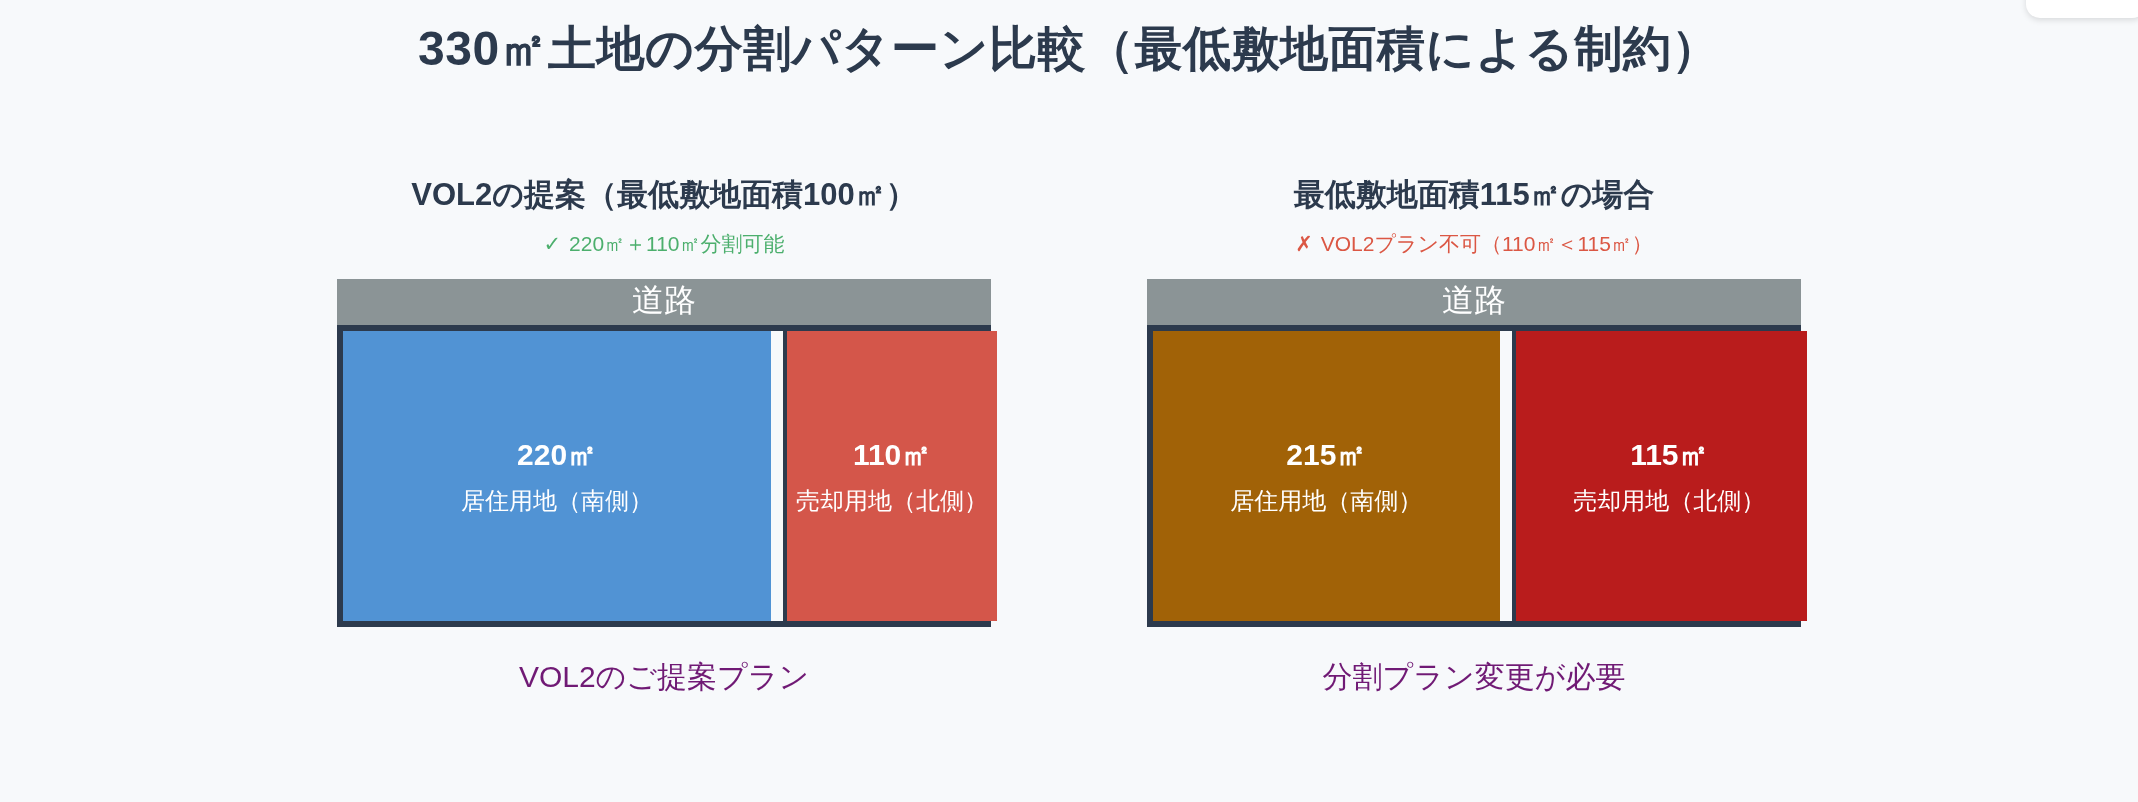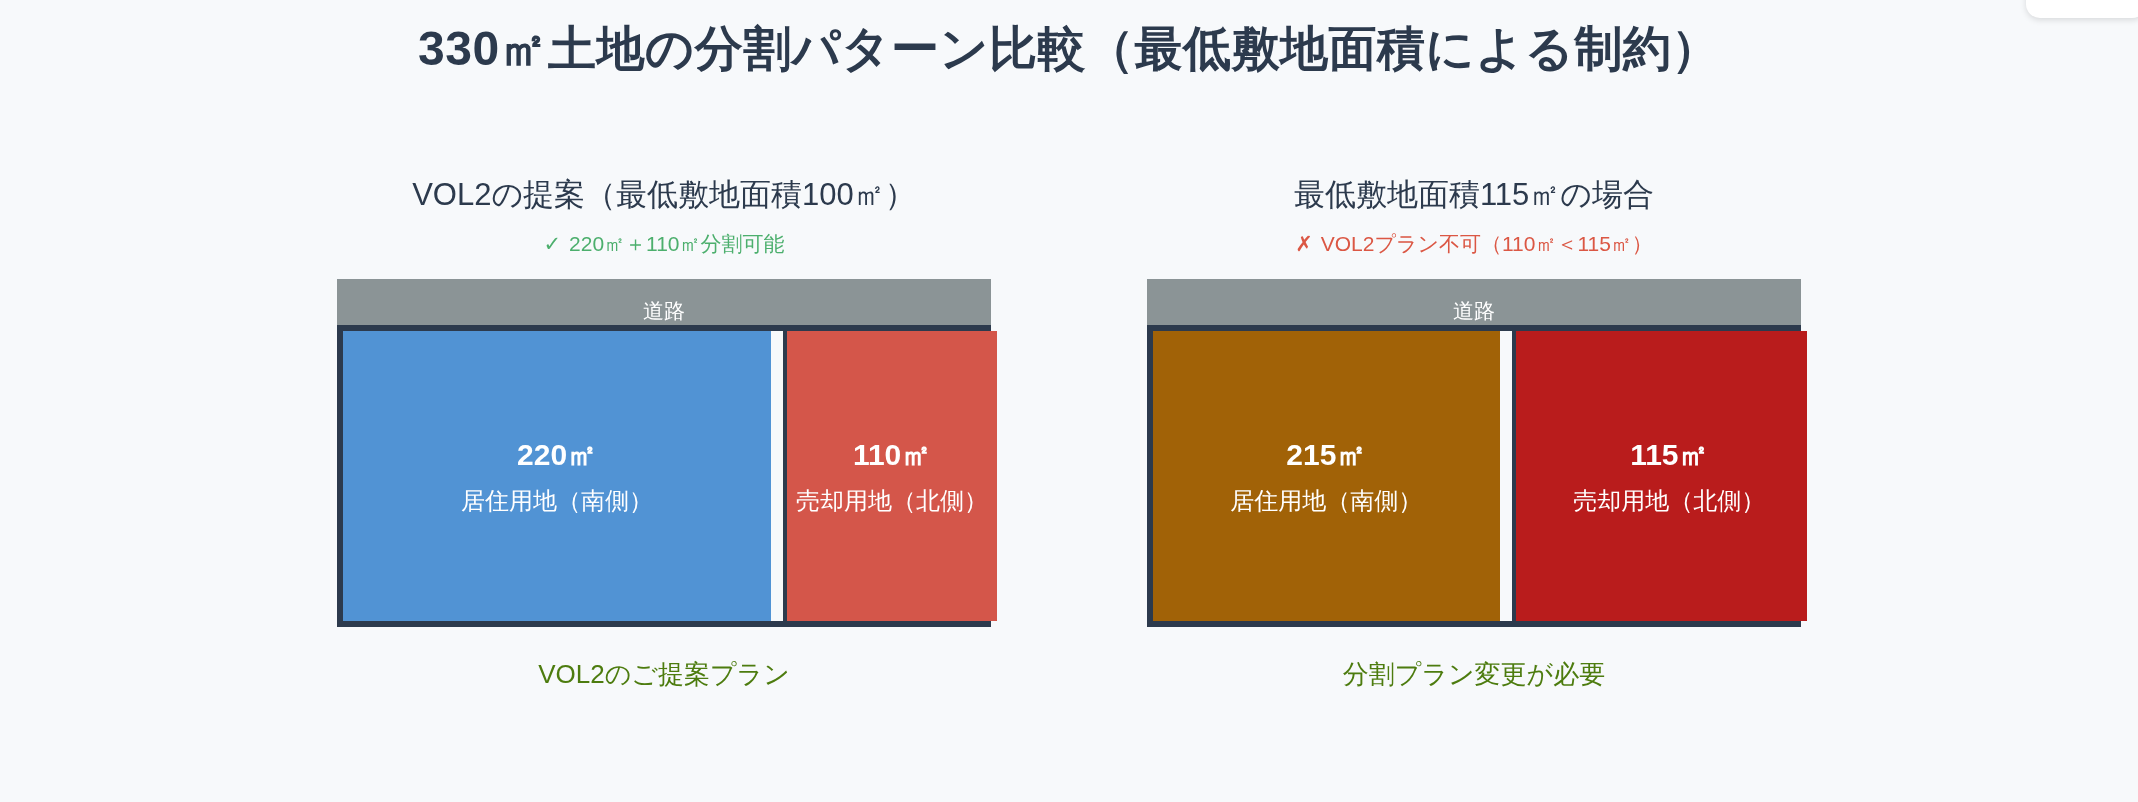--- a/index.html
+++ b/index.html
@@ -59,21 +59,21 @@
 
   .panel {
     width: 654px;
     display: flex;
     flex-direction: column;
     align-items: center;
   }
 
   .panel-heading {
     font-size: 31px;
-    font-weight: normal;
+    font-weight: bold;
     color: #2c3a4d;
     white-space: nowrap;
     line-height: 1.1;
   }
 
   .panel-note {
     margin-top: 20px;
     font-size: 21px;
     white-space: nowrap;
     line-height: 1.1;
@@ -89,24 +89,24 @@
 
   .diagram {
     margin-top: 24px;
     width: 654px;
   }
 
   .road {
     height: 46px;
     background: #8b9496;
     display: flex;
-    align-items: flex-end;
+    align-items: flex-start;
     justify-content: center;
     color: #ffffff;
-    font-size: 21px;
+    font-size: 32px;
     box-sizing: border-box;
   }
 
   .lots {
     display: flex;
     height: 290px;
     border: 6px solid #2c3a4d;
     box-sizing: content-box;
     margin-top: 0;
     gap: 12px;
@@ -129,22 +129,22 @@
     line-height: 1.15;
   }
   .lot-label {
     font-size: 24px;
     margin-top: 14px;
     line-height: 1.15;
   }
 
   .panel-caption {
     margin-top: 30px;
-    font-size: 26px;
-    color: #4d7c0f;
+    font-size: 30px;
+    color: #701a75;
     white-space: nowrap;
   }
 </style>
 </head>
 <body>
 
 <div class="page">
 
   <div class="corner-card"></div>
 

